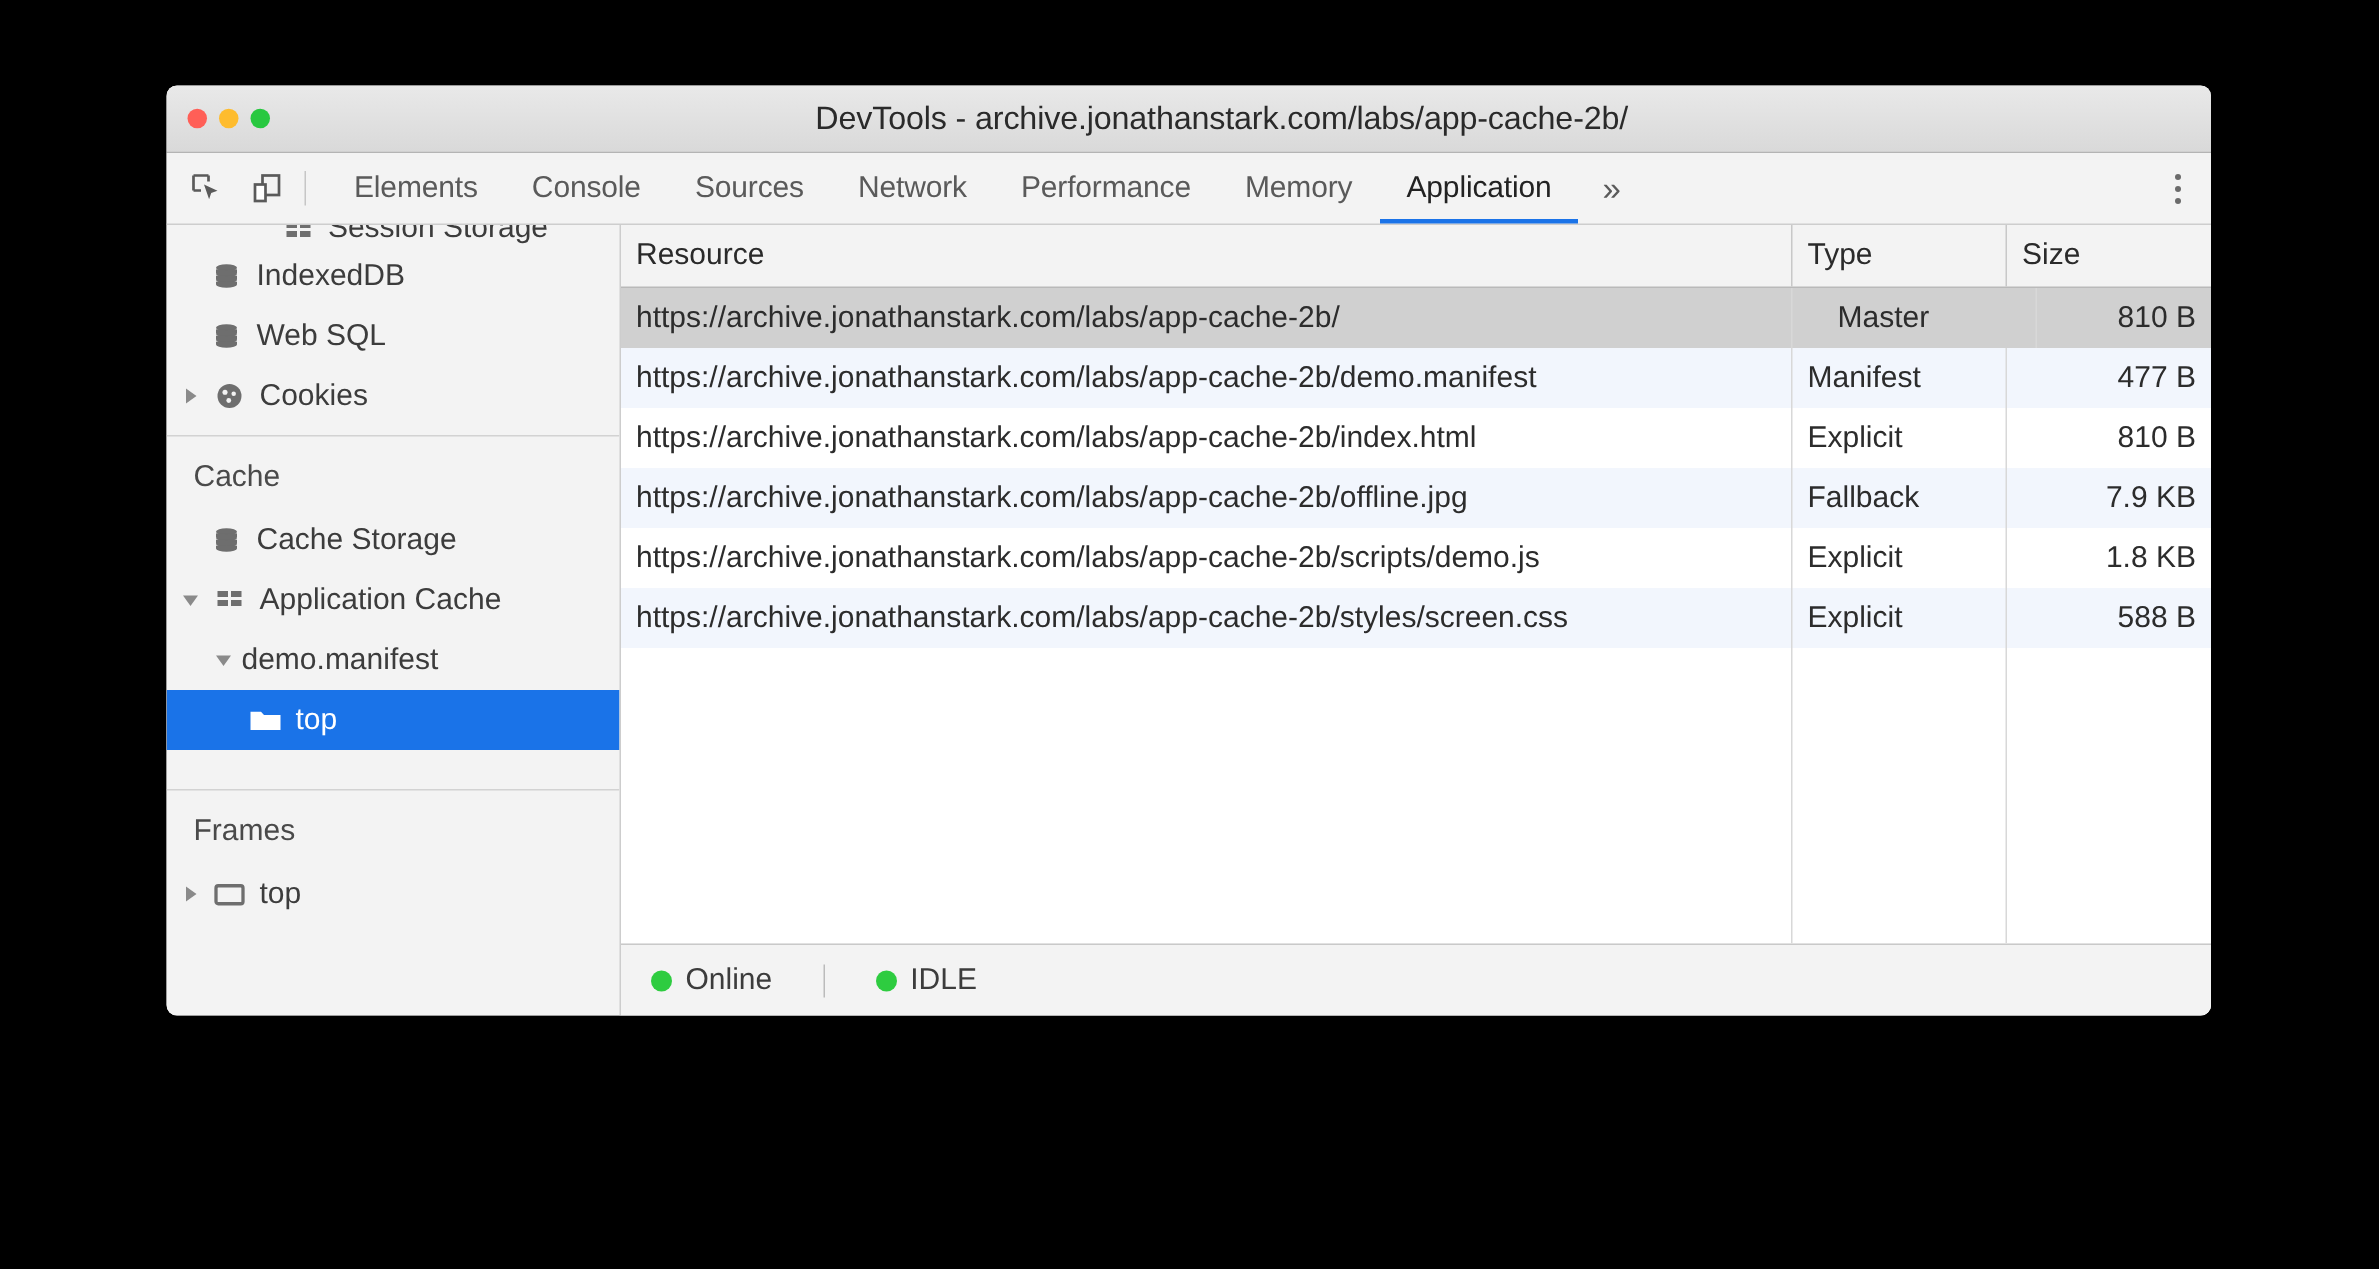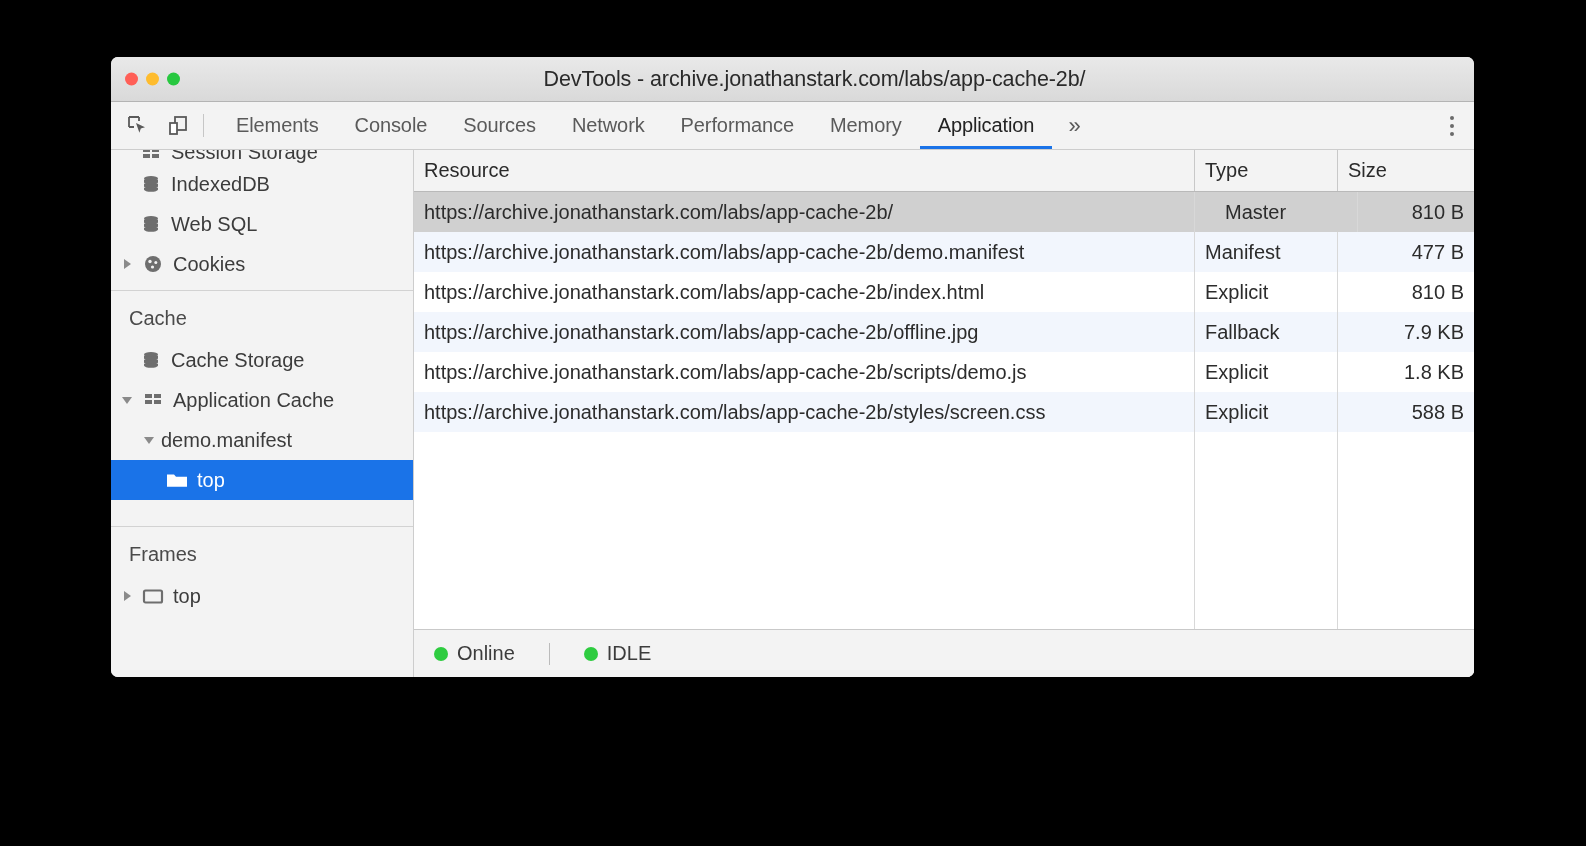--- a/index.html
+++ b/index.html
@@ -151,21 +151,21 @@
   .tree-row {
     display: flex;
     align-items: center;
     height: 40px;
     font-size: 20px;
     color: #3c3c3c;
     white-space: nowrap;
     cursor: pointer;
     padding-left: 4px;
   }
-  .tree-row.clipped { height: 14px; overflow: hidden; align-items: flex-end; }
+  .tree-row.clipped { height: 14px; overflow: hidden; align-items: flex-end; justify-content: center; }
   .tree-row.selected {
     background: #1a73e8;
     color: #ffffff;
   }
   .disclosure {
     width: 24px;
     flex: 0 0 24px;
     display: flex;
     align-items: center;
     justify-content: center;

